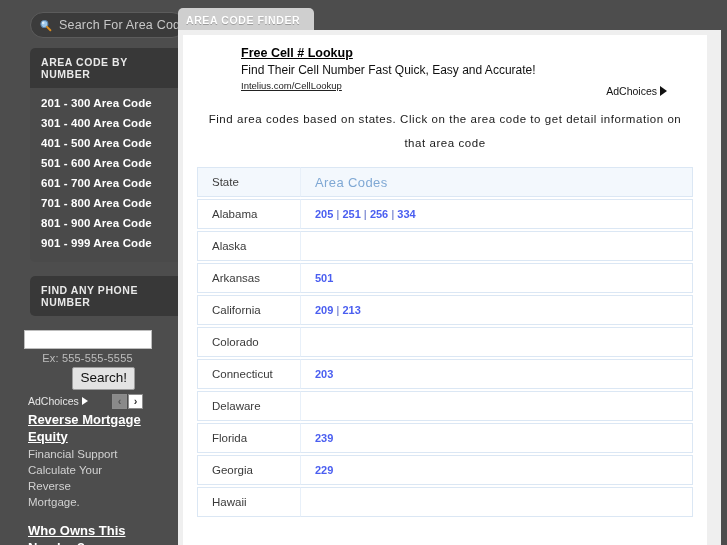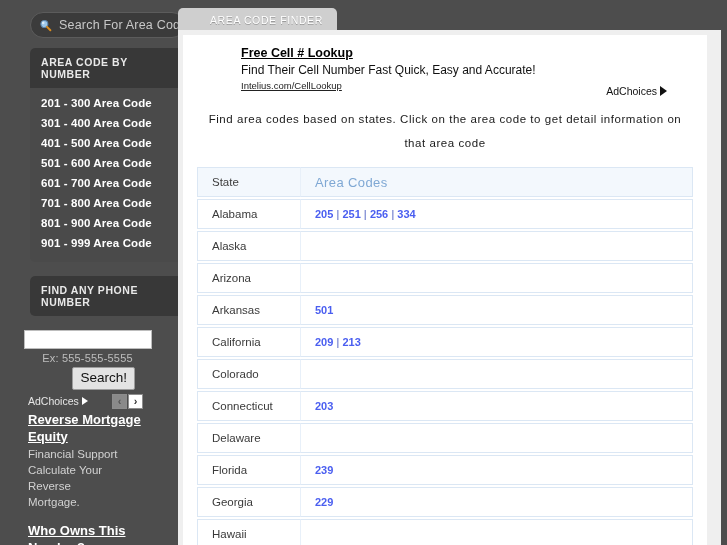--- a/index.html
+++ b/index.html
@@ -206,23 +206,23 @@
   .tabstrip {
     height: 22px;
     position: relative;
   }
   .tab {
     position: absolute;
     left: 0; top: 0;
     background: #cfcfcf;
     color: #ffffff;
     font-size: 10.5px;
-    font-weight: normal;
+    font-weight: bold;
     letter-spacing: .6px;
-    padding: 6px 14px 5px 32px;
+    padding: 6px 14px 5px 8px;
     border-radius: 5px 5px 0 0;
     cursor: pointer;
     text-shadow: 0 1px 0 rgba(0,0,0,.25);
   }
 
   .content-outer {
     position: absolute;
     left: 0;
     top: 22px;
     width: 543px;
@@ -443,24 +443,20 @@
             </tr>
           <tr>
                 <td class="state-name">Alabama</td>
                 <td><a class="code-link" href="#">205</a><span class="code-sep">|</span><a class="code-link" href="#">251</a><span class="code-sep">|</span><a class="code-link" href="#">256</a><span class="code-sep">|</span><a class="code-link" href="#">334</a></td>
               </tr>
               <tr>
                 <td class="state-name">Alaska</td>
                 <td></td>
               </tr>
               <tr>
-                <td class="state-name">Arizona</td>
-                <td></td>
-              </tr>
-              <tr>
                 <td class="state-name">Arkansas</td>
                 <td><a class="code-link" href="#">501</a></td>
               </tr>
               <tr>
                 <td class="state-name">California</td>
                 <td><a class="code-link" href="#">209</a><span class="code-sep">|</span><a class="code-link" href="#">213</a></td>
               </tr>
               <tr>
                 <td class="state-name">Colorado</td>
                 <td></td>

